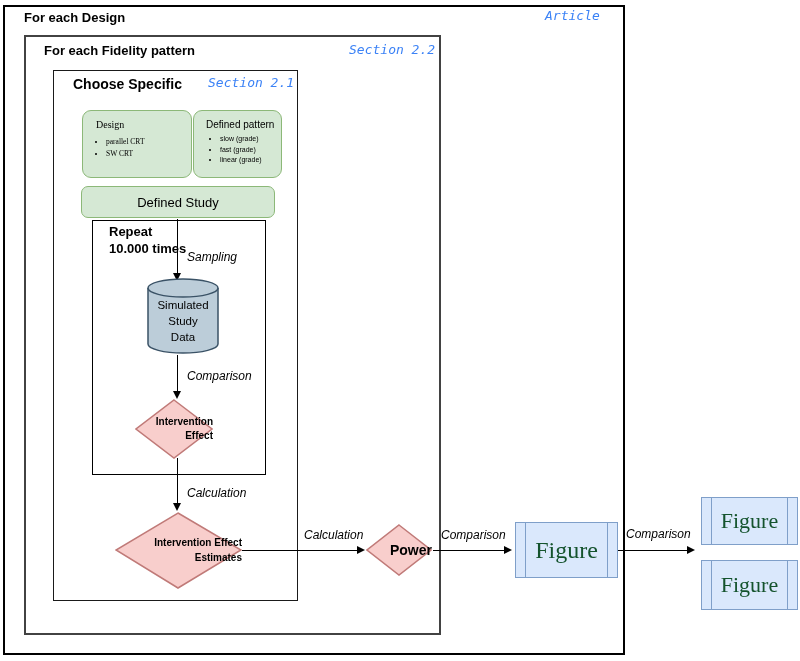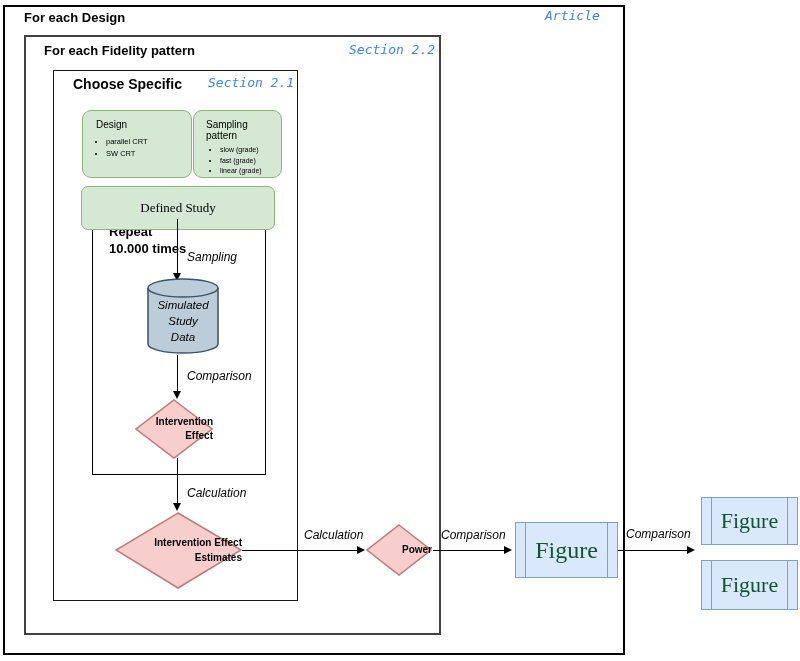--- a/index.html
+++ b/index.html
@@ -19,50 +19,50 @@
   .lbl-choose { left:61px; top:76px; font-size:14px; }
   .lbl-repeat { left:97px; top:224px; line-height:1.3; }
 
   .section-tag { position:absolute; font-family:"DejaVu Sans Mono", monospace; font-style:italic;
                  font-size:13px; color:#3b82f6; white-space:nowrap; }
   .tag-article { left:545px; top:8px; }
   .tag-s22     { left:349px; top:42px; }
   .tag-s21     { left:208px; top:75px; }
 
   .greenbox { position:absolute; background:#d5e8d4; border:1px solid #8cb878; border-radius:9px; }
-  .gb-design  { left:82px;  top:110px; width:110px; height:68px; padding:8px 0 8px 13px; }
+  .gb-design  { left:82px;  top:110px; width:110px; height:68px; padding:8px 0 8px 13px;font-family:Liberation Serif, serif; }
   .gb-fidpat  { left:193px; top:110px; width:89px; height:68px; padding:8px 0 0 12px; }
   .gb-title { font-size:10px; }
   .gb-list { list-style:disc; margin:6px 0 0 10px; font-size:7.5px; line-height:1.55; }
   .gb-fidpat .gb-list { margin-top:4px; font-size:7px; line-height:1.5; margin-left:14px; }
-  .gb-defined { left:81px; top:186px; width:194px; height:44px; border-radius:7px;
-                display:flex; align-items:center; justify-content:center; font-size:13px;font-family:Liberation Serif, serif; }
+  .gb-defined { left:81px; top:186px; width:194px; height:32px; border-radius:7px;
+                display:flex; align-items:center; justify-content:center; font-size:13px; }
 
   .line { position:absolute; background:#000; }
   .ah-d { position:absolute; width:0; height:0; border-left:4px solid transparent;
           border-right:4px solid transparent; border-top:8px solid #000; }
   .ah-r { position:absolute; width:0; height:0; border-top:4px solid transparent;
           border-bottom:4px solid transparent; border-left:8px solid #000; }
 
   .edge-label { position:absolute; font-style:italic; font-size:12px; white-space:nowrap; }
 
   .cyl { position:absolute; left:147px; top:278px; width:72px; height:78px; }
   .cyl-text { position:absolute; left:147px; top:298px; width:72px; text-align:center;
-              font-size:11.5px; line-height:1.38;font-style:italic; }
+              font-size:11.5px; line-height:1.38; }
 
   .diamond { position:absolute; }
   .diamond svg { display:block; }
   .diamond polygon { fill:#f8cecc; stroke:#c07a78; stroke-width:1.5; }
   .diamond .dtext { position:absolute; left:0; top:0; width:100%; height:100%;
                     display:flex; flex-direction:column; align-items:flex-end; justify-content:center;
                     font-weight:bold; font-size:10px; line-height:1.45; text-align:center; }
   .d-small { left:135px; top:399px; width:78px; height:60px; }
   .d-big   { left:115px; top:512px; width:127px; height:77px; }
   .d-power { left:366px; top:524px; width:66px; height:52px; }
-  .d-power .dtext { font-size:10px; }
+  .d-power .dtext { font-size:14px; }
 
   .figbox { position:absolute; background:#dae8fc; border:1px solid #7f9fc9;
             display:flex; align-items:center; justify-content:center;
             font-family:cursive; color:#14532d; }
   .figbox::before, .figbox::after { content:""; position:absolute; top:0; bottom:0; width:1px; background:#7f9fc9; }
   .figbox::before { left:9px; } .figbox::after { right:9px; }
   .fig-mid { left:515px; top:522px; width:103px; height:56px; font-size:24px; }
   .fig-r1  { left:701px; top:497px; width:97px;  height:48px; font-size:22px; }
   .fig-r2  { left:701px; top:560px; width:97px;  height:50px; font-size:22px; }
 </style>
@@ -92,21 +92,21 @@
 
   <div class="greenbox gb-design">
     <div class="gb-title">Design</div>
     <ul class="gb-list">
       <li>parallel CRT</li>
       <li>SW CRT</li>
     </ul>
   </div>
 
   <div class="greenbox gb-fidpat">
-    <div class="gb-title">Sampling pattern</div>
+    <div class="gb-title">Defined pattern</div>
     <ul class="gb-list">
       <li>slow (grade)</li>
       <li>fast (grade)</li>
       <li>linear (grade)</li>
     </ul>
   </div>
 
   <div class="greenbox gb-defined">Defined Study</div>
 
   <div class="line" style="left:177px; top:219px; width:1px; height:56px;"></div>

